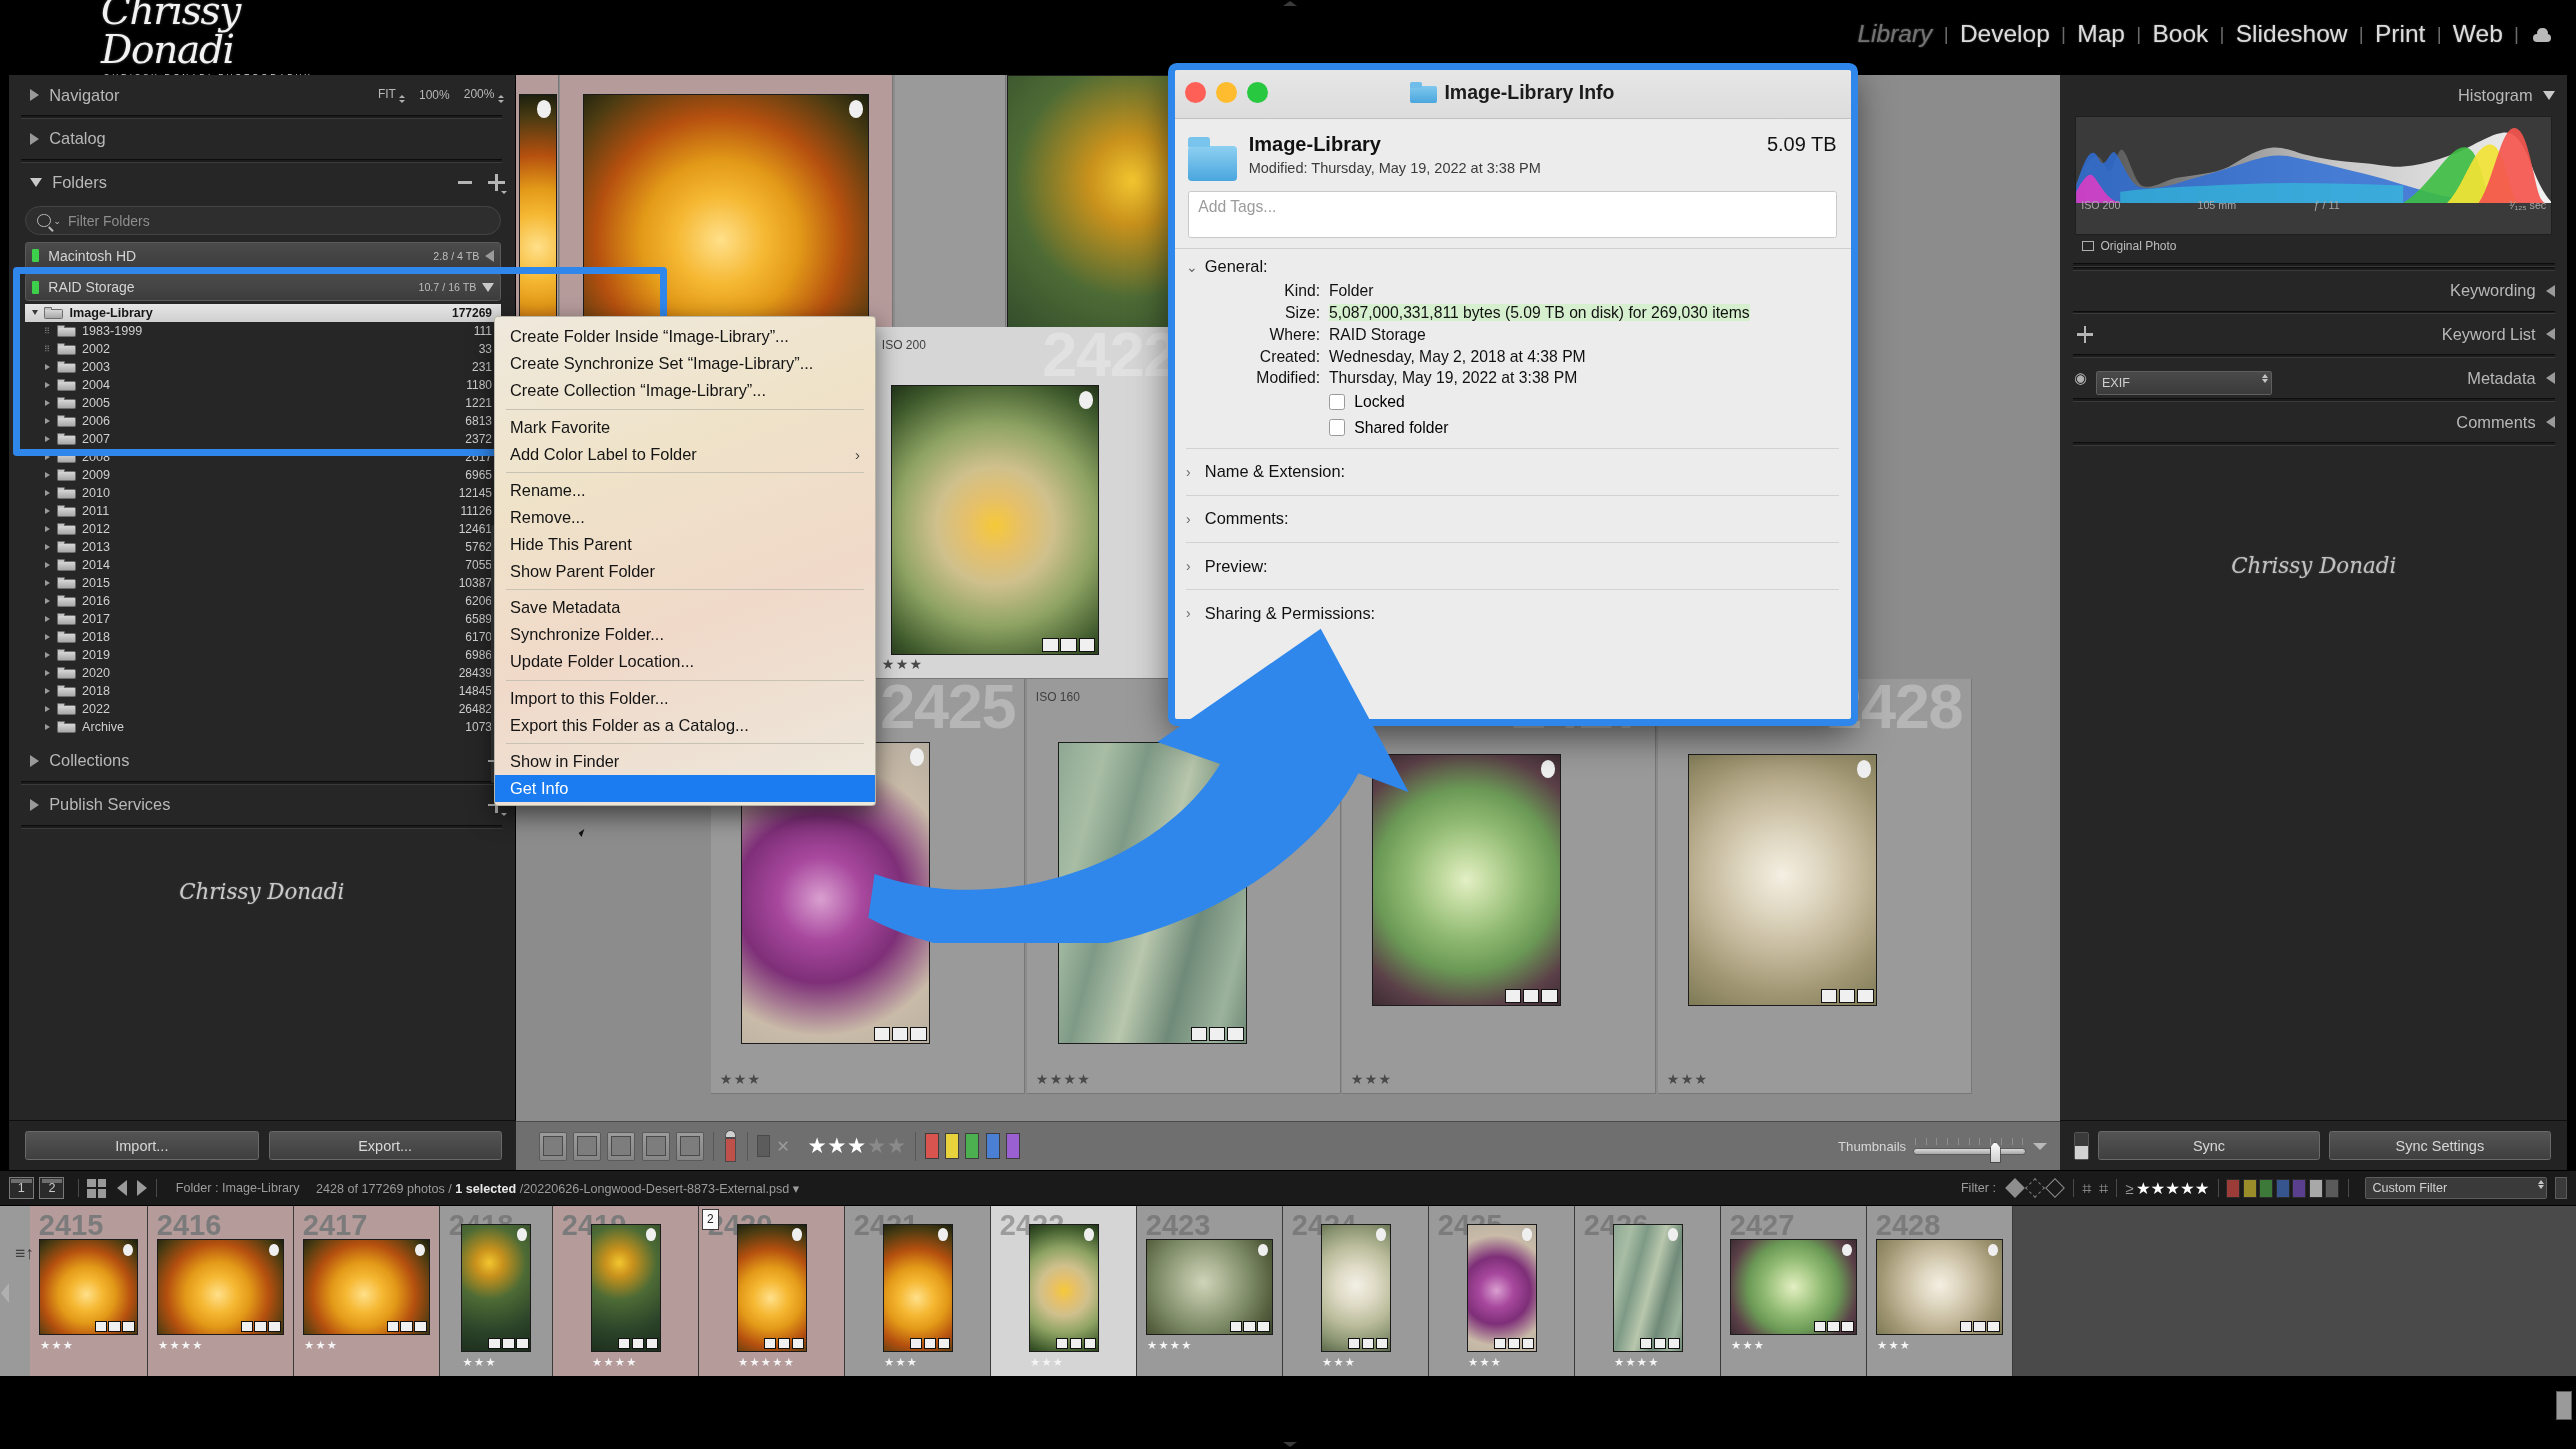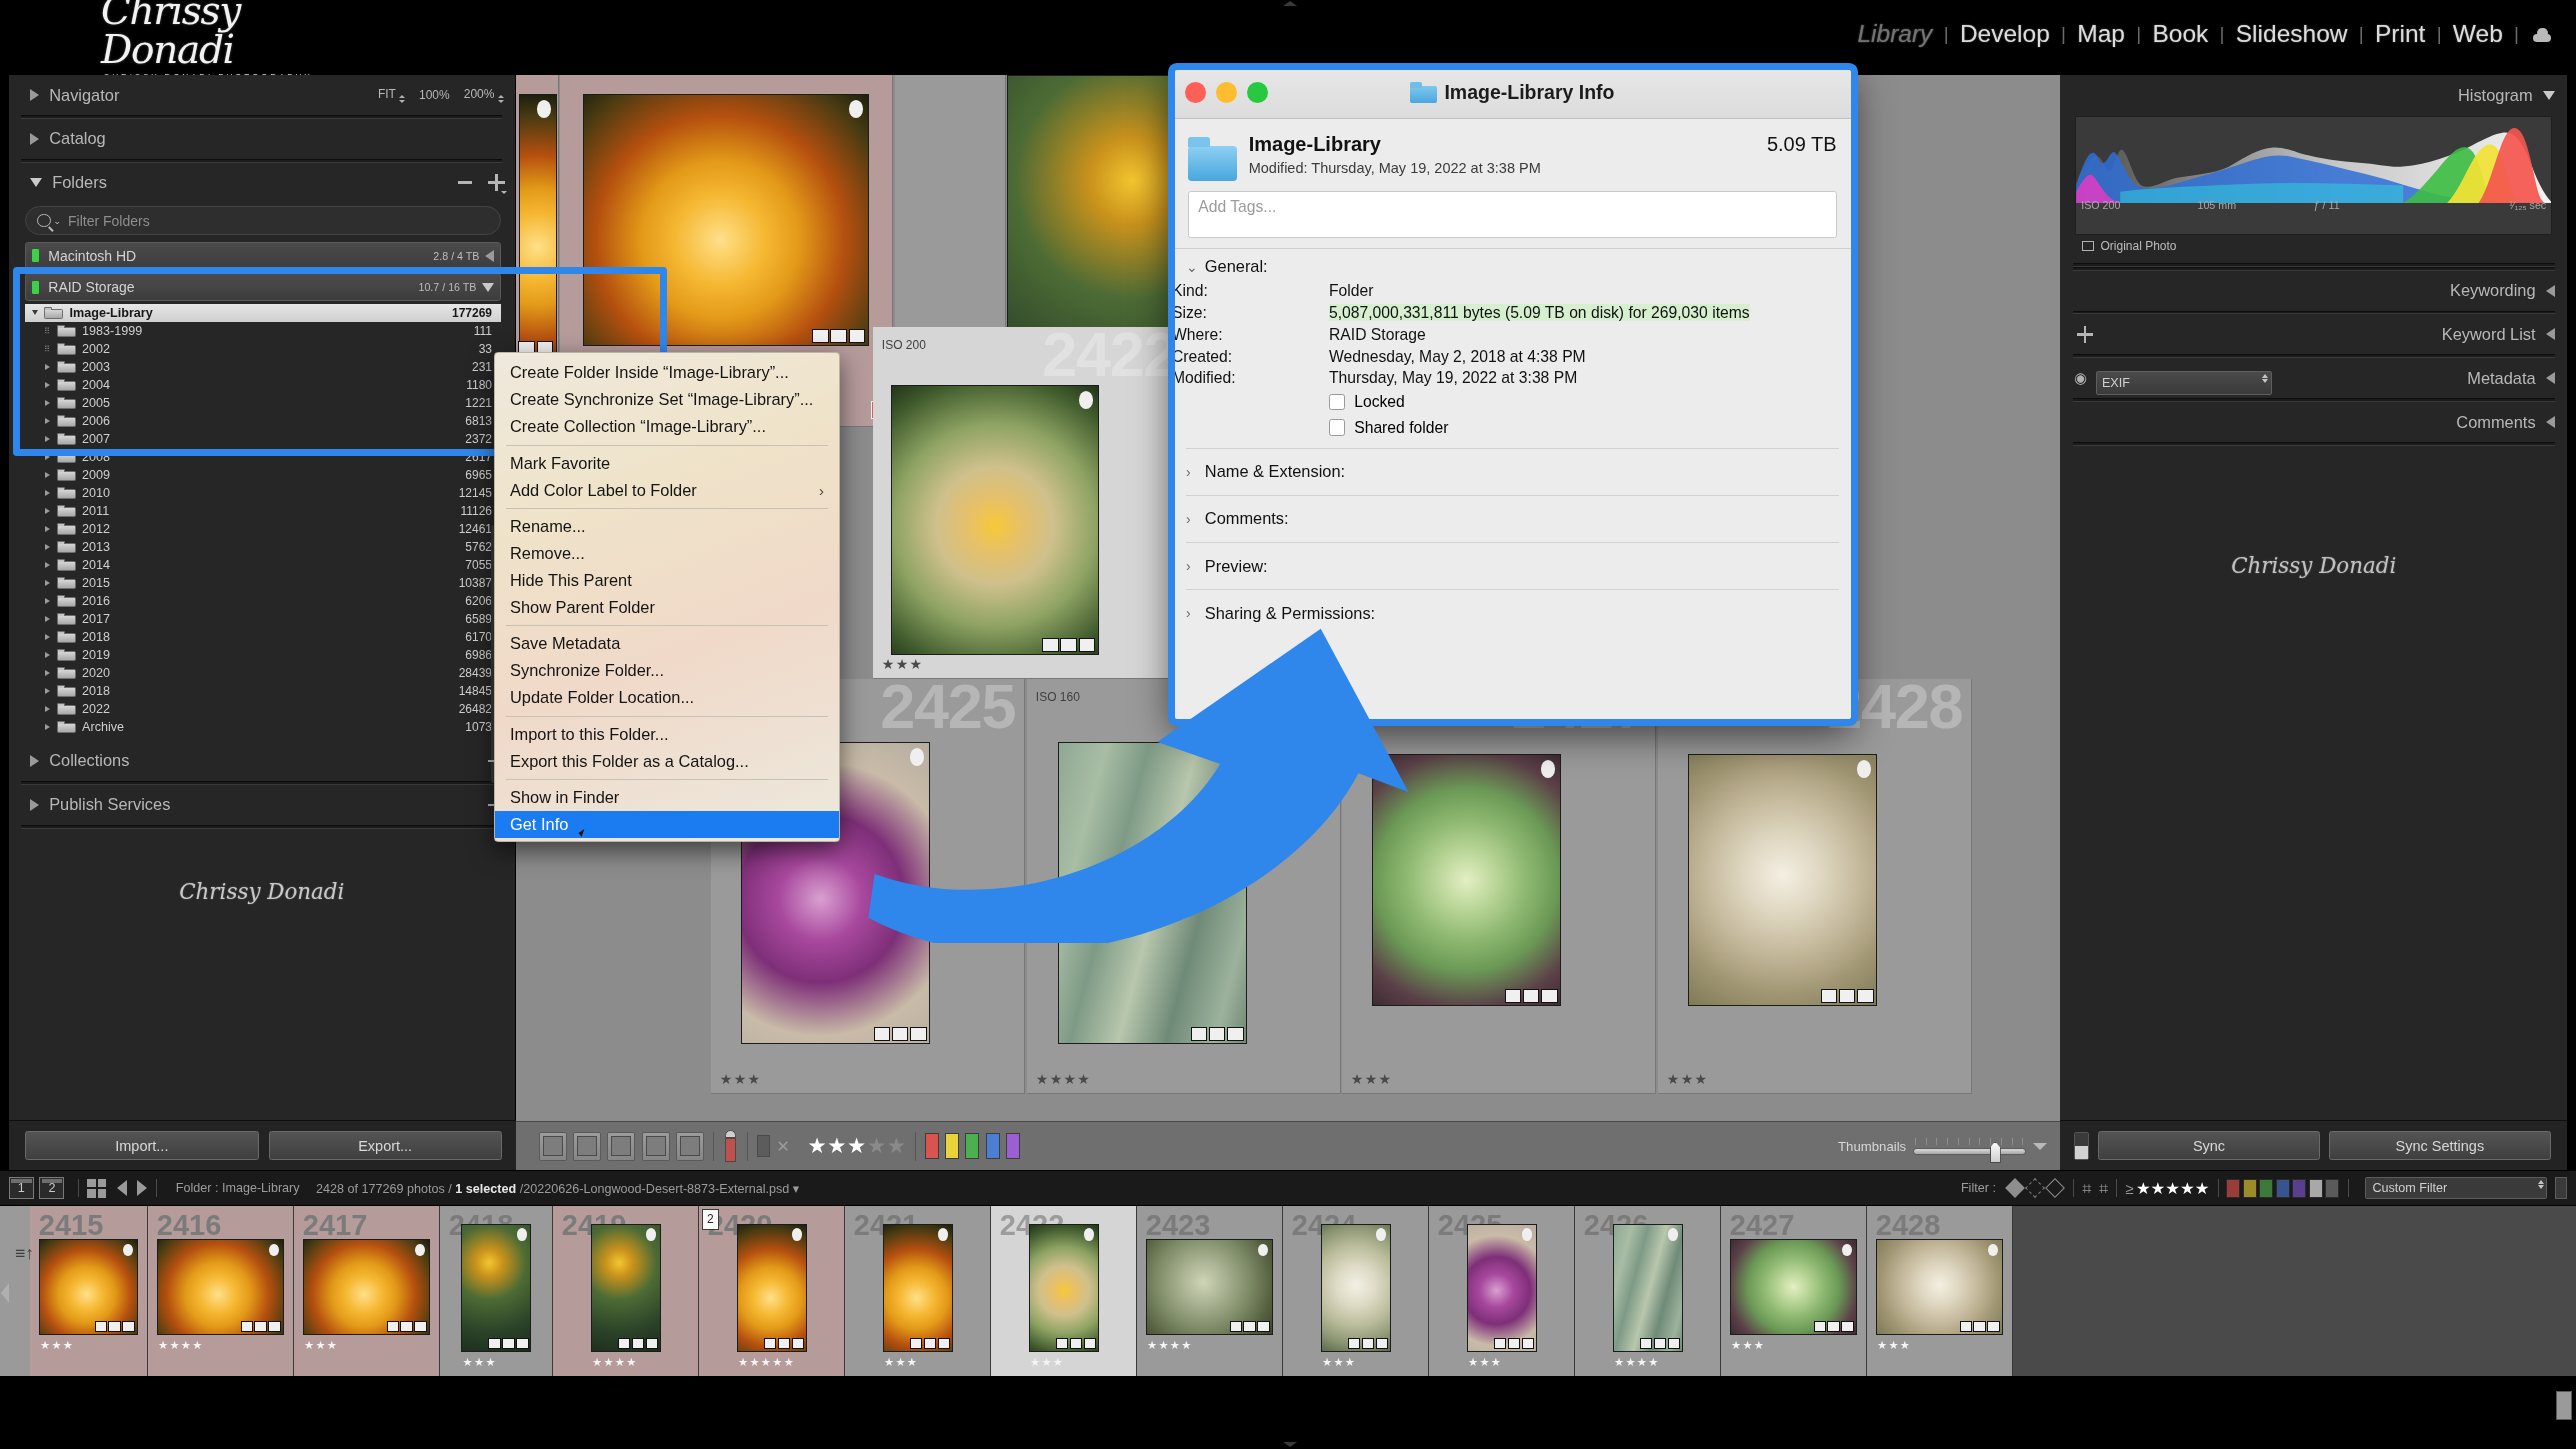--- a/index.html
+++ b/index.html
@@ -261,24 +261,24 @@
      border-top:10px solid transparent; border-bottom:10px solid transparent;
      border-right:8.2px solid #b0b0b0; }
   #fsSortIcon { position:absolute; left:15px; top:1243px; color:#3d3d3d; font-size:17.6px; }
   #bottomCaret { position:absolute; left:1283px; bottom:2.5px; width:0;height:0;
      border-left:7px solid transparent; border-right:7px solid transparent;
      border-top:5.7px solid #3a3a3a; }
   #fsScrollThumb { position:absolute; right:3.8px; top:1391px; width:16.4px; height:29px;
      background:#9a9a9a; border:0.6px solid #5a5a5a; }
 
   
-  #ctxmenu { position:absolute; left:494px; top:316px; width:346px;
+  #ctxmenu { position:absolute; left:494px; top:316px; width:382px;
      background:linear-gradient(160deg,#efe9dd 0%,#efe3c9 30%,#f0d9c9 60%,#ece9dd 100%);
      border:0.6px solid #b9b4a8; border-radius:3.8px; box-shadow:0 8.8px 25px rgba(0,0,0,.55);
-     padding:6.3px 0 2.5px 0; z-index:40;margin-top:36px; }
+     padding:6.3px 0 2.5px 0; z-index:40; }
   .mi { height:27px; display:flex; align-items:center; padding:0 15px; color:#141414;
      font-size:16.4px; position:relative; }
   .mi.hl { background:#1a7cf0; color:#fff; }
   .mi .sub { margin-left:auto; font-size:15px; color:#444; }
   .msep { height:0.6px; background:#c8c2b4; margin:4.4px 11.3px; }
   #ctxCursor { position:absolute; left:579px; top:829px; width:0;height:0; z-index:45;
      border-left:7.5px solid #111; border-bottom:5px solid transparent;
      border-right:5px solid transparent; transform:rotate(-35deg); }
 
   
@@ -306,21 +306,21 @@
   #giName { font-size:20px; font-weight:bold; color:#111; }
   #giMod { font-size:14.5px; color:#3b3b3b; margin-top:3.8px; }
   #giSize { margin-left:auto; font-size:20px; color:#111; font-weight:normal; }
   #giTags { margin:6.3px 16.4px 0 16.4px; height:47px; background:#fff; border:0.6px solid #c9c9c9;
      border-radius:2.5px; padding:6.3px 8.8px; color:#9b9b9b; font-size:15.7px; }
   #giDivider { height:0.6px; background:#cfcfcf; margin:10px 0 0 0; }
   .giSectionHdr { display:flex; align-items:center; gap:7.5px; padding:8.8px 16.4px 3.8px 14px;
      font-size:16.4px; color:#111; }
   .chev { font-size:14px; color:#6a6a6a; width:11.3px; display:inline-block;}
   .giRow { display:flex; font-size:15.7px; color:#111; padding:1.9px 16.4px 1.9px 0; }
-  .giRow .lbl { width:157px; text-align:left; padding-right:1px; flex:none; }
+  .giRow .lbl { width:157px; text-align:right; padding-right:9px; flex:none; }
   .giRow .val { flex:1; }
   .giChk { display:flex; align-items:center; gap:8.8px; padding:3.8px 0 3.8px 157px; font-size:15.7px;}
   .giChk .box { width:16.4px; height:16.4px; background:#fff; border:0.6px solid #9a9a9a;
      border-radius:2.5px; flex:none;}
   .giRule { height:0.6px; background:#d2d2d2; margin:7.5px 14px; }
   .giCollapse { display:flex; align-items:center; gap:7.5px; padding:6.3px 14px; font-size:16.4px;
      color:#111; }
 
   
   #annotBoxFolders { position:absolute; left:12.6px; top:267px; width:654px; height:189px;

